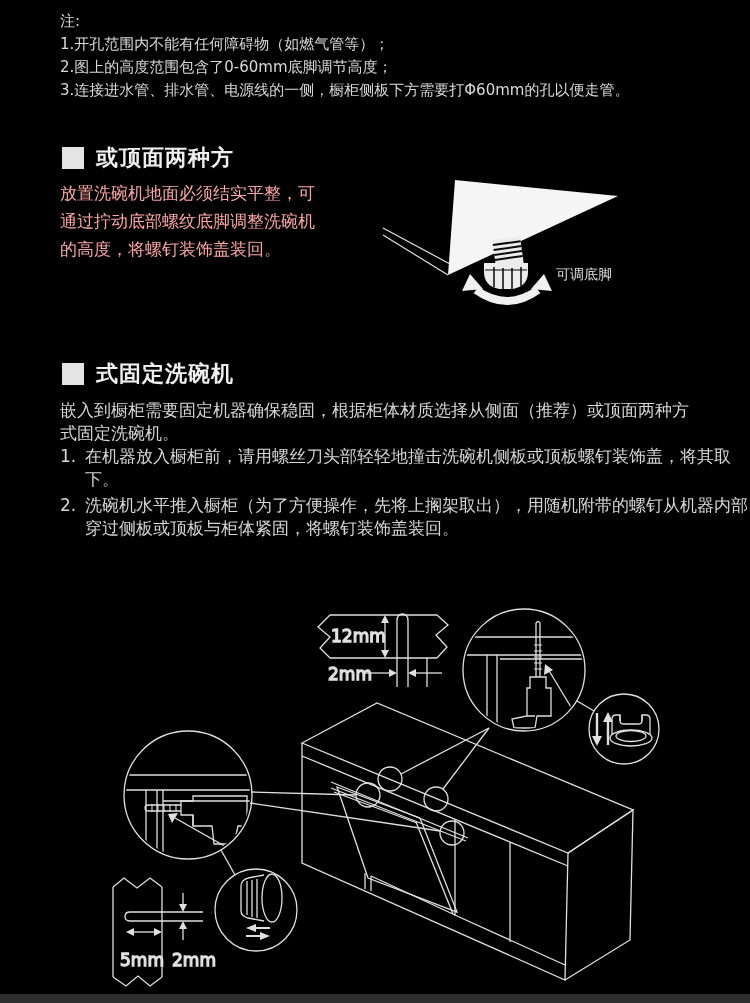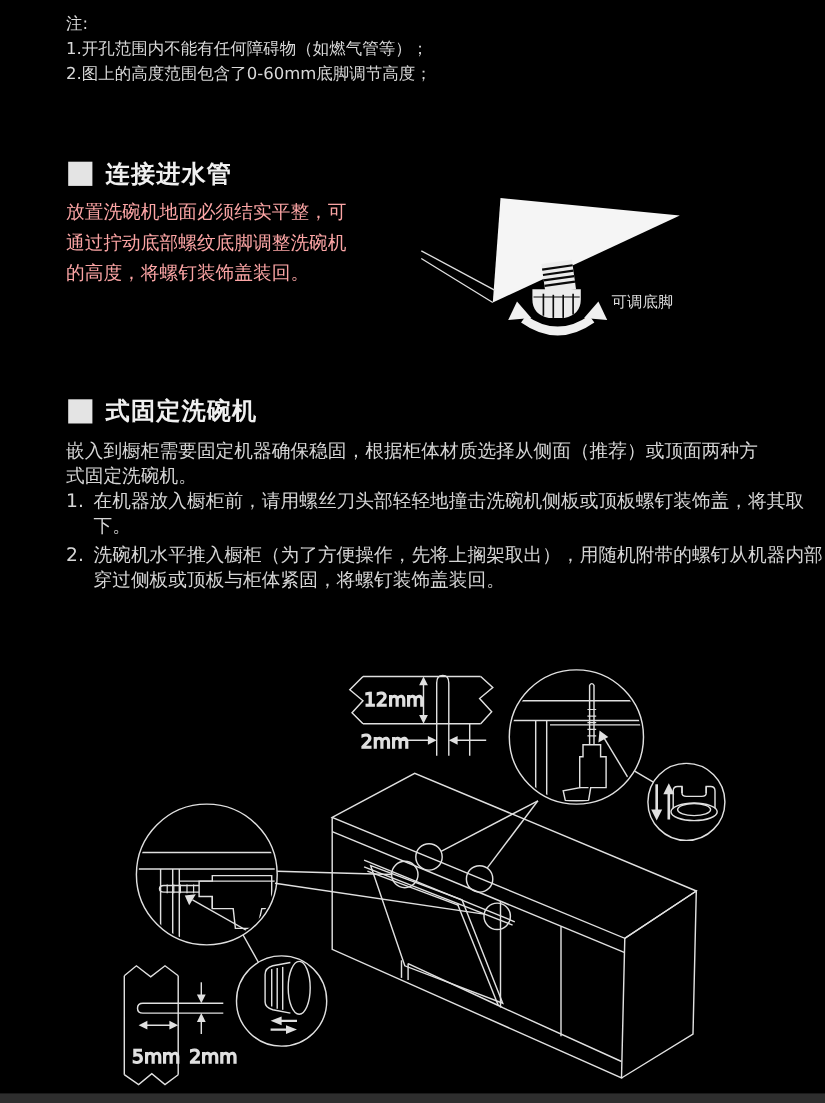--- a/index.html
+++ b/index.html
@@ -29,25 +29,26 @@
 </style>
 </head>
 <body>
 
 <div class="page">
 
   <div class="abs notes">
     <div>注:</div>
     <div>1.开孔范围内不能有任何障碍物（如燃气管等）；</div>
     <div>2.图上的高度范围包含了0-60mm底脚调节高度；</div>
+    <div>3.连接进水管、排水管、电源线的一侧，橱柜侧板下方需要打Φ60mm的孔以便走管。</div>
   </div>
 
   <div class="abs sec-header" style="left:62px;top:143px;">
     <span class="sec-square"></span>
-    <span class="sec-title">连接进水管</span>
+    <span class="sec-title">或顶面两种方</span>
   </div>
 
   <div class="abs para1">
     <div>放置洗碗机地面必须结实平整，可</div>
     <div>通过拧动底部螺纹底脚调整洗碗机</div>
     <div>的高度，将螺钉装饰盖装回。</div>
   </div>
 
   <svg style="top:168px;" width="750" height="172" viewBox="0 0 750 172">
     <g stroke="#e0e0e0" stroke-width="1.2" fill="none">

